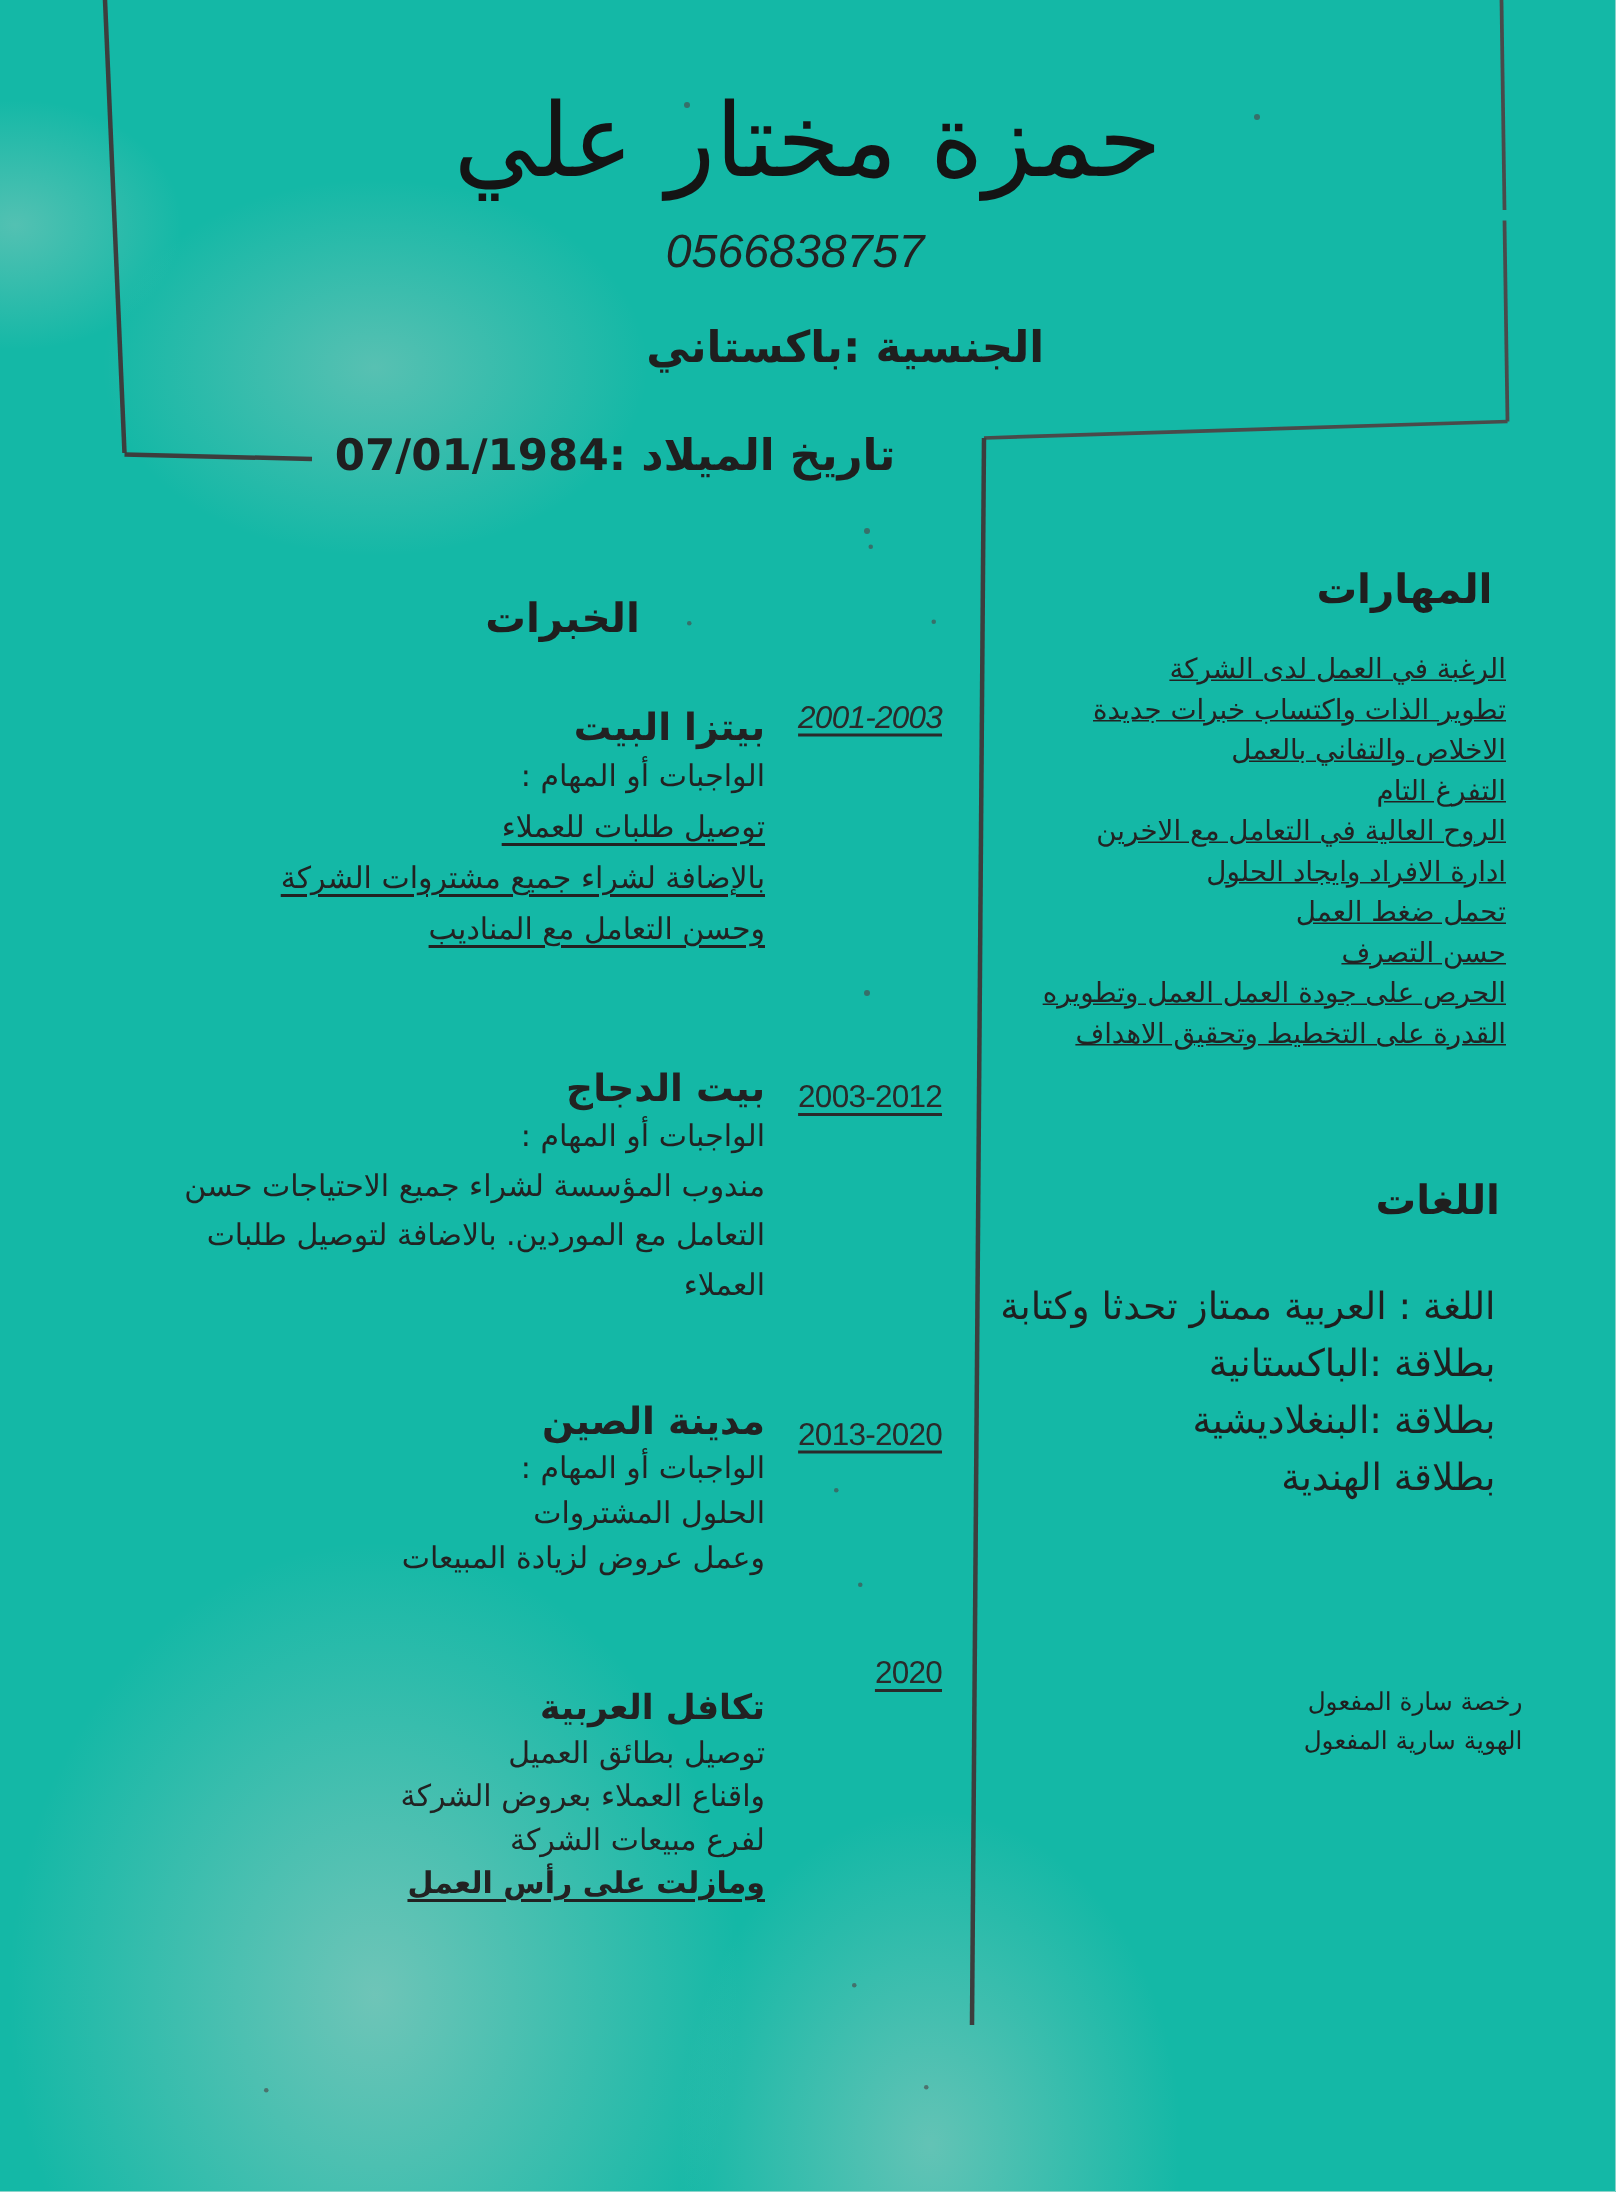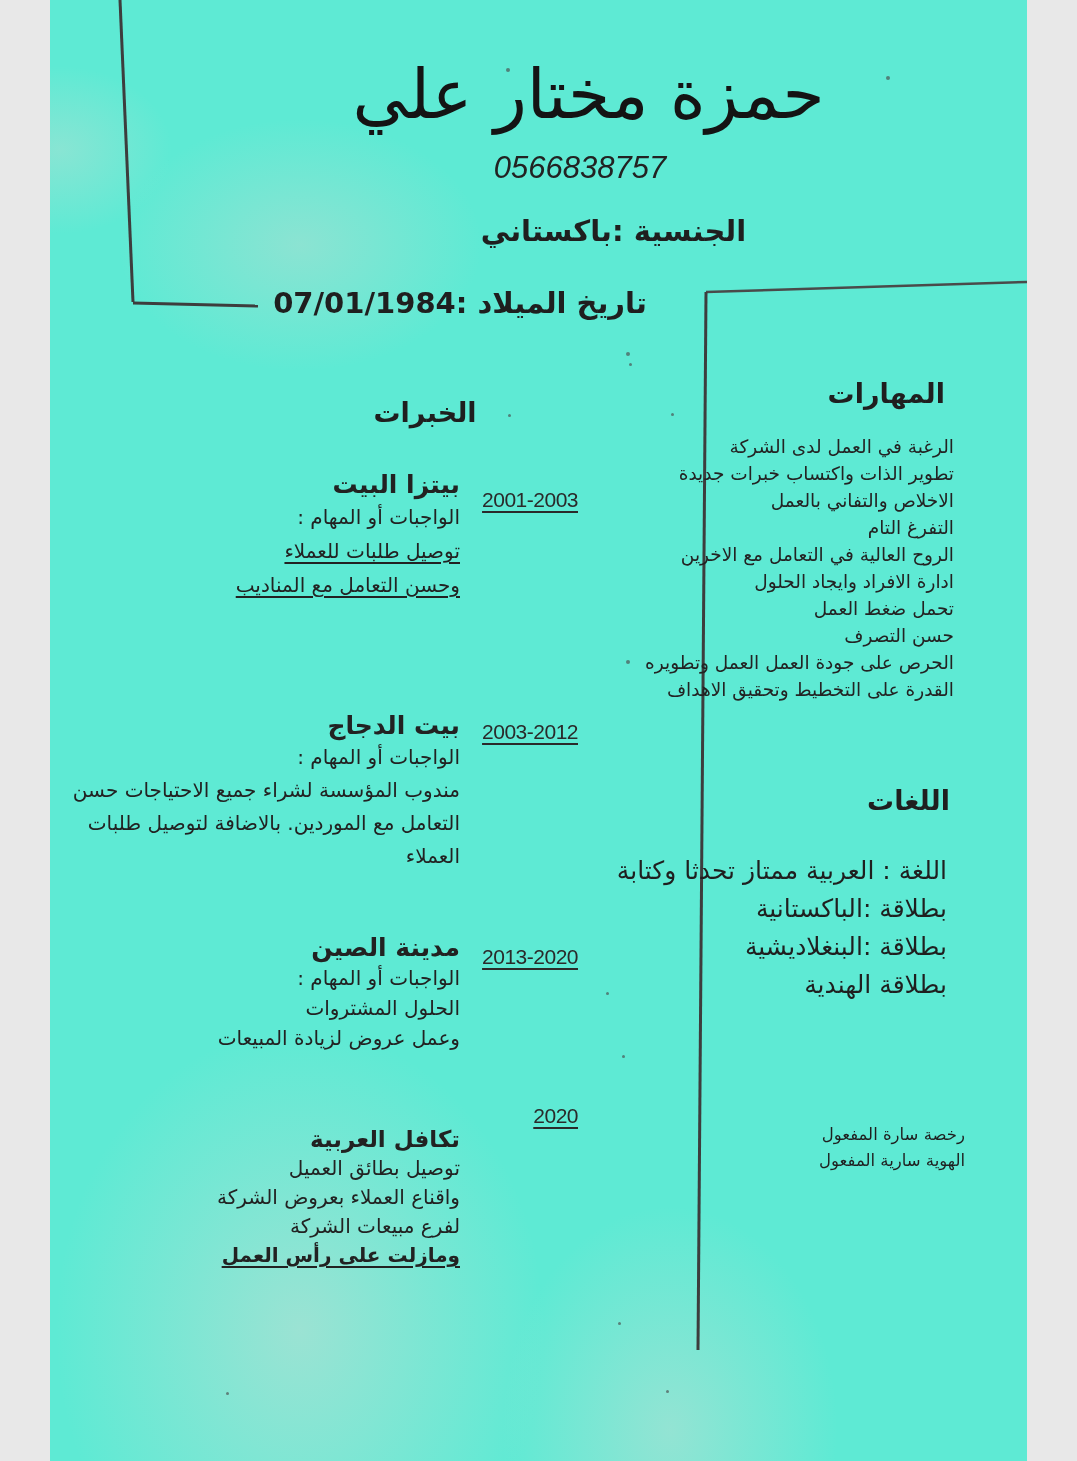--- a/index.html
+++ b/index.html
@@ -1,20 +1,20 @@
 <!DOCTYPE html>
 <html lang="ar"><head>
 <meta charset="utf-8">
 <style>
   html, body { margin:0; padding:0; background:#e8e8e8; }
   .page {
     position: relative;
-    width: 977px;
+    width: 1077px;
     height: 1461px;
-    background: #5eead4;
+    background: #14b8a6;
     overflow: hidden;
     font-family: "DejaVu Sans", sans-serif;
     color: #1f1f1f;
     margin: 0 auto;
   }
   .tint {
     position:absolute; inset:0; pointer-events:none;
     background:
       radial-gradient(260px 180px at 250px 245px, rgba(244,212,206,0.30), transparent 70%),
       radial-gradient(340px 420px at 250px 1330px, rgba(246,216,210,0.40), transparent 72%),
@@ -29,21 +29,21 @@
   .phone  { top:150px; left:0; width:1060px; text-align:center; font-size:31px; font-family:"Liberation Sans", sans-serif; color:#222;font-style:italic; }
   .natl   { top:214px; left:50px; width:1027px; text-align:center; font-size:29px; font-weight:bold; }
   .birth  { top:286px; left:0; width:820px; text-align:center; font-size:29px; font-weight:bold; }
 
   
   .h-exp    { top:397px; left:280px; width:190px; text-align:center; font-size:27px; font-weight:bold; }
   .h-skills { top:378px; right:82px; font-size:27px; font-weight:bold; text-align:right; }
   .h-langs  { top:785px; right:77px; font-size:27px; font-weight:bold; text-align:right; }
 
   
-  .skills-list { top:433px; right:73px; text-align:right; font-size:18.5px; line-height:27px; color:#232323; }
+  .skills-list { top:433px; right:73px; text-align:right; font-size:18.5px; line-height:27px; color:#232323;text-decoration:underline; }
   .lang-list   { top:852px; right:80px; text-align:right; font-size:25px; line-height:38px; }
   .notes-list  { top:1122px; right:62px; text-align:right; font-size:16.5px; line-height:26px; }
 
   
   .period {
     position:absolute; right:449px; font-family:"Liberation Sans", sans-serif;
     font-size:21px; letter-spacing:-0.5px; color:#2a2a2a;
     text-decoration:underline; text-underline-offset:4px;
   }
   .job { position:absolute; right:567px; width:430px; text-align:right; font-size:20px; color:#222; }
@@ -112,25 +112,26 @@
     <div>بطلاقة  الهندية</div>
   </div>
 
   <div class="abs rtl notes-list">
     <div>رخصة سارة المفعول</div>
     <div>الهوية سارية المفعول</div>
   </div>
 
   <div class="abs rtl h-exp">الخبرات</div>
 
-  <div class="abs period" style="top:488px;">2001-2003</div>
+  <div class="abs period" style="top:467px;font-style:italic;">2001-2003</div>
   <div class="job rtl" style="top:470px; --lh:34px;">
     <div class="job-title">بيتزا البيت</div>
     <div class="job-line">الواجبات أو المهام :</div>
     <div class="job-line u">توصيل طلبات للعملاء</div>
+    <div class="job-line u">بالإضافة لشراء جميع مشتروات الشركة </div>
     <div class="job-line u">وحسن التعامل مع المناديب</div>
   </div>
 
   <div class="abs period" style="top:720px;">2003-2012</div>
   <div class="job rtl" style="top:711px; --lh:33px;">
     <div class="job-title">بيت الدجاج</div>
     <div class="job-line">الواجبات أو المهام :</div>
     <div class="job-line">مندوب المؤسسة لشراء جميع الاحتياجات حسن</div>
     <div class="job-line">التعامل مع الموردين. بالاضافة  لتوصيل طلبات</div>
     <div class="job-line">العملاء</div>

